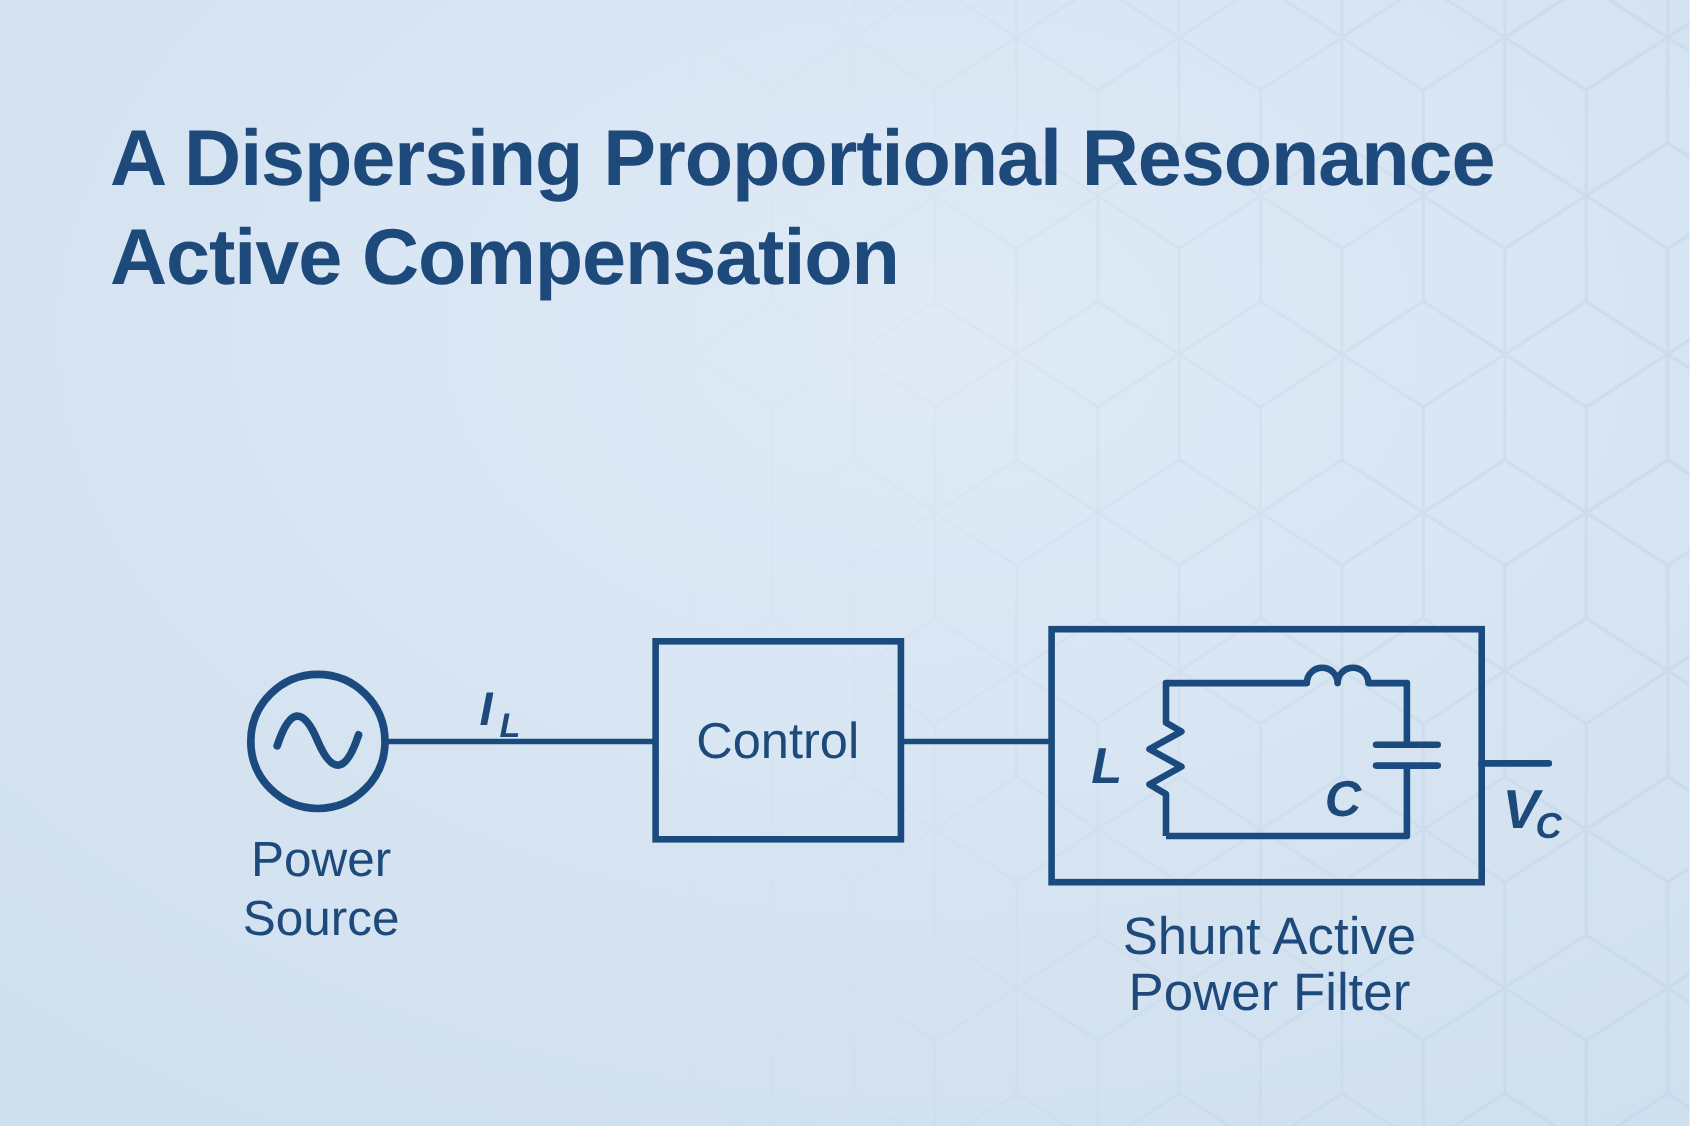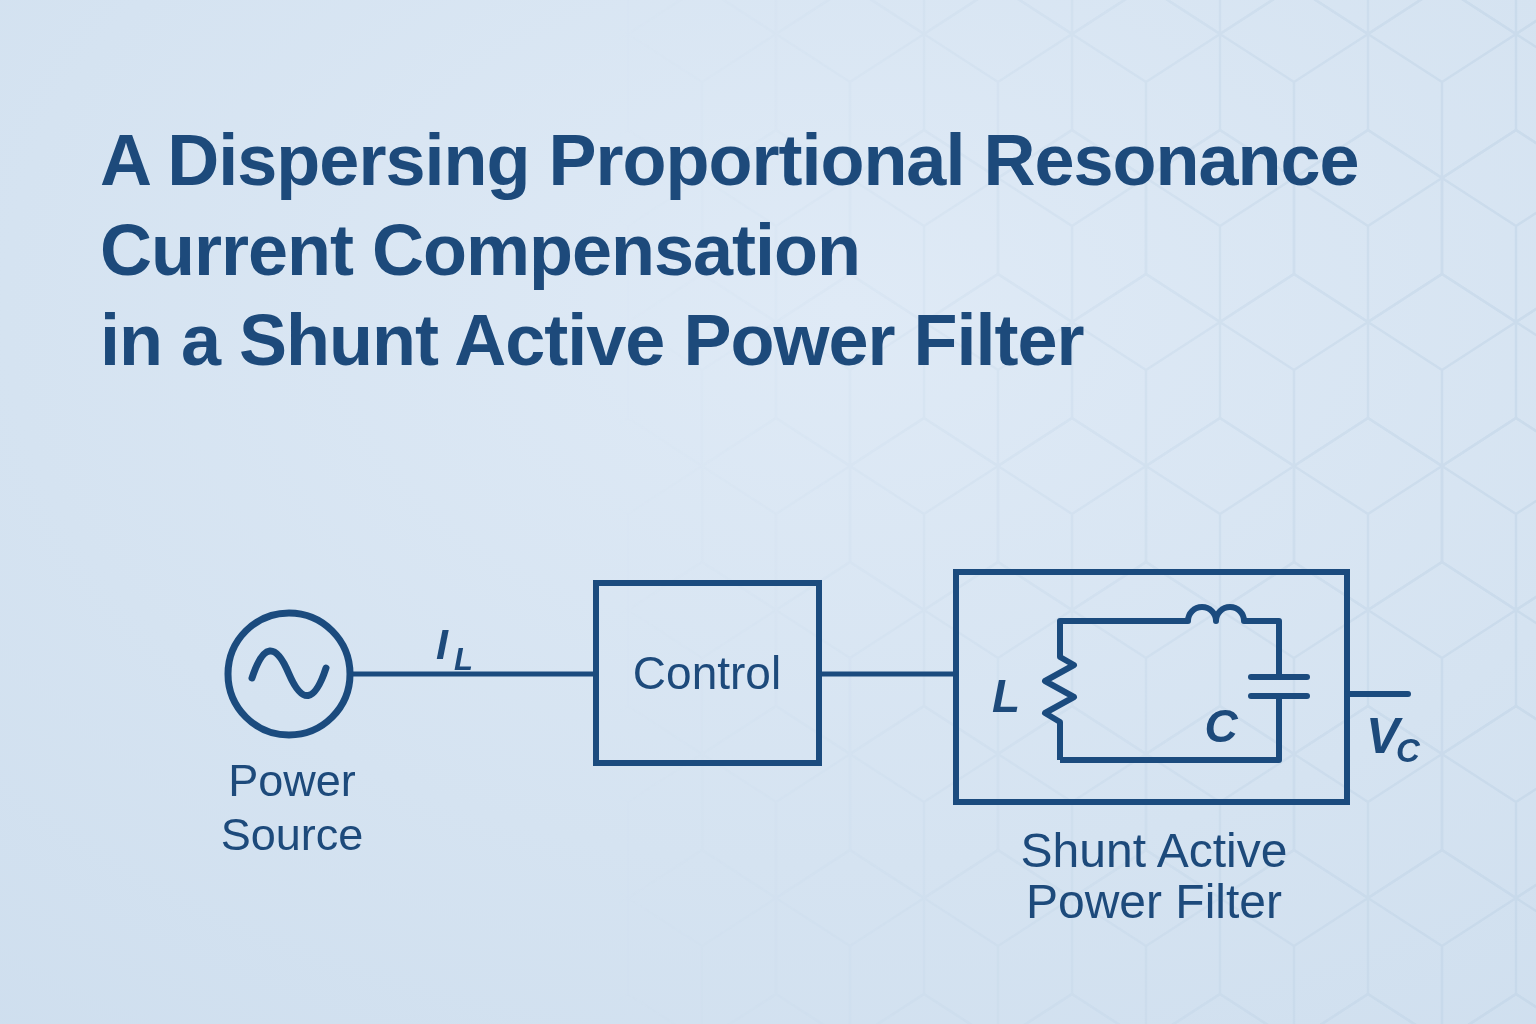--- a/index.html
+++ b/index.html
@@ -21,21 +21,20 @@
       var(--background_edge) 100%);
     position:relative;
   }
   .bg-svg{position:absolute;left:0;top:0;width:1536px;height:1024px;display:block;}
   .pat{stroke:var(--pattern);stroke-width:2.5;fill:none;}
   .title{
     position:absolute;left:100px;top:99px;width:1400px;
     color:var(--ink);
     font-size:72px;font-weight:bold;letter-spacing:-1px;
     line-height:90px;
-    margin-top:16px;
   }
   .diagram-svg{position:absolute;left:0;top:0;width:1536px;height:1024px;display:block;}
   .wire{stroke:var(--stroke);fill:none;}
   .lbl{fill:var(--ink);font-family:"Liberation Sans", sans-serif;}
   .lbl-it{fill:var(--ink);font-family:"Liberation Sans", sans-serif;font-style:italic;font-weight:bold;}
 </style>
 </head>
 <body>
 
 <svg class="bg-svg" viewBox="0 0 1536 1024" aria-hidden="true">
@@ -55,22 +54,21 @@
       <path class="pat" transform="translate(148,0)" d="M0,-96 L74,-48 L74,48 L0,96 L-74,48 L-74,-48 Z M0,0 L-74,-48 M0,0 L74,-48 M0,0 L0,96"></path>
       <path class="pat" transform="translate(0,288)" d="M0,-96 L74,-48 L74,48 L0,96 L-74,48 L-74,-48 Z M0,0 L-74,-48 M0,0 L74,-48 M0,0 L0,96"></path>
       <path class="pat" transform="translate(148,288)" d="M0,-96 L74,-48 L74,48 L0,96 L-74,48 L-74,-48 Z M0,0 L-74,-48 M0,0 L74,-48 M0,0 L0,96"></path>
     </pattern>
   </defs>
   <rect x="0" y="0" width="1536" height="1024" fill="url(#hexpat)" mask="url(#fadeM)" opacity="0.5"></rect>
 </svg>
 
 <div class="title">
   <div>A Dispersing Proportional Resonance</div>
-  <div>Current Compensation</div>
-  <div>in a Shunt Active Power Filter</div>
+  <div>Active Compensation</div>
 </div>
 
 <svg class="diagram-svg" viewBox="0 0 1536 1024">
 
   <g>
     <circle cx="289" cy="674" r="61" class="wire" stroke-width="7"></circle>
     <path d="M 252 678 Q 269 626 289 674 Q 309 720 326 668" class="wire" stroke-width="7" stroke-linecap="round"></path>
   </g>
 
   <path d="M 350 674 H 596" class="wire" stroke-width="5"></path>

